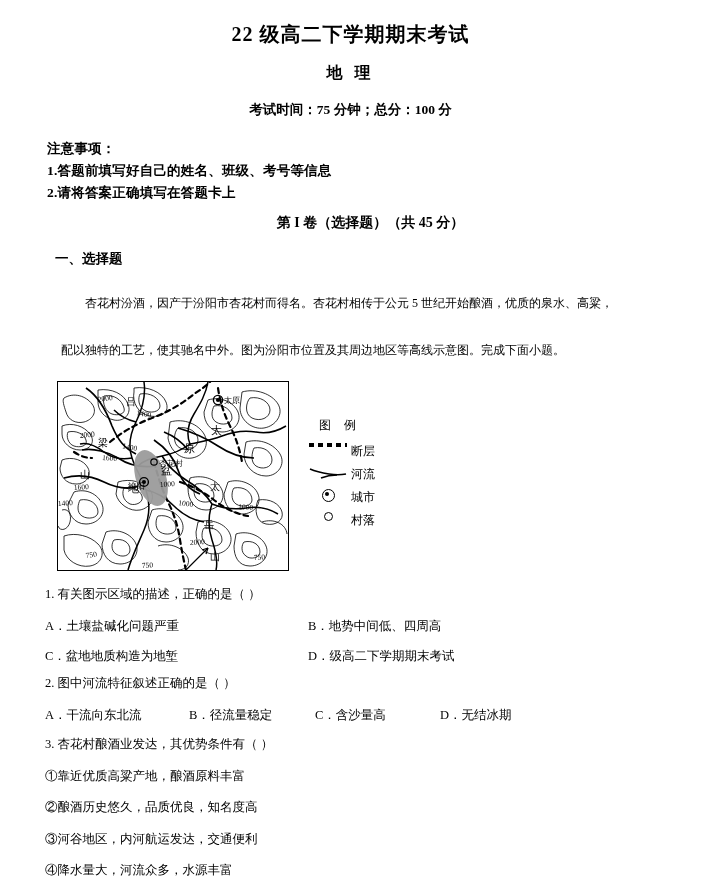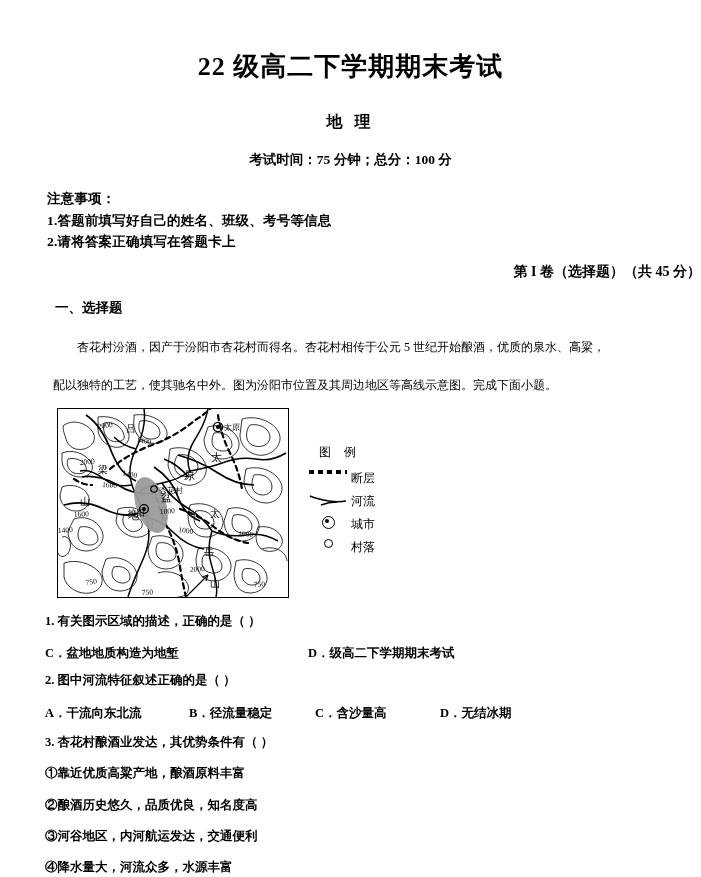--- a/index.html
+++ b/index.html
@@ -19,25 +19,25 @@
     position: relative;
     width: 701px;
     height: 877px;
     padding: 0;
     box-sizing: border-box;
   }
 
   
   .doc-title {
     text-align: center;
-    font-size: 26px;
+    font-size: 20px;
     font-weight: bold;
     letter-spacing: 1px;
-    margin: 12px;
-    padding-top: 37px;
+    margin: 0;
+    padding-top: 20px;
     line-height: 1.4;
   }
   .doc-subject {
     text-align: center;
     font-size: 16px;
     font-weight: bold;
     letter-spacing: 4px;
     margin: 0;
     padding-top: 14px;
     line-height: 1.4;
@@ -57,42 +57,42 @@
     padding: 18px 0 0 47px;
   }
   .notice-line {
     font-size: 13.5px;
     font-weight: bold;
     line-height: 1.62;
     letter-spacing: 0.2px;
   }
 
   .volume-head {
-    text-align: right;
+    text-align: center;
     font-size: 14px;
     font-weight: bold;
     margin: 0;
     padding-top: 8px;
     padding-left: 40px;
     line-height: 1.5;
   }
 
   .section-head {
     font-size: 13.5px;
     font-weight: bold;
     margin: 10px;
     padding: 5px 0 0 45px;
     line-height: 1.6;
   }
 
   
   .passage {
     font-size: 12px;
     line-height: 2.05;
-    margin: 8px;
+    margin: 16px;
     padding: 6px 30px 0 45px;
     text-indent: 24px;
     text-align: justify;
   }
   .passage.no-indent { text-indent: 0; }
 
   
   .figure-wrap {
     position: relative;
     margin: 6px 0 0 0;
@@ -160,21 +160,21 @@
     border: 1.3px solid #000;
     border-radius: 50%;
   }
   .sym-sorghum {
     width: 34px; height: 13px;
     background: #9a9a9a;
     border-radius: 50%;
   }
 
   
-  .q-block { padding-left: 45px; padding-right: 25px; font-weight: bold; }
+  .q-block { padding-left: 45px; padding-right: 25px; }
   .q-stem {
     font-size: 12.5px;
     line-height: 1.55;
     padding-top: 10px;
   }
   .opt-row {
     position: relative;
     font-size: 12.5px;
     line-height: 1.5;
     padding-top: 13px;
@@ -383,20 +383,24 @@
           </span>
         <span class="legend-label">村落</span>
       </div>
 
     </div>
   </div>
 
   <div class="q-block">
     <div class="q-stem">1. 有关图示区域的描述，正确的是（   ）</div>
     <div class="opt-row">
+      <span class="opt">A．土壤盐碱化问题严重</span>
+      <span class="opt c2">B．地势中间低、四周高</span>
+    </div>
+    <div class="opt-row">
       <span class="opt">C．盆地地质构造为地堑</span>
       <span class="opt c2">D．级高二下学期期末考试</span>
     </div>
   </div>
 
   <div class="q-block">
     <div class="q-stem">2. 图中河流特征叙述正确的是（   ）</div>
     <div class="opt4-row">
       <span class="opt4 p1">A．干流向东北流</span>
       <span class="opt4 p2">B．径流量稳定</span>

